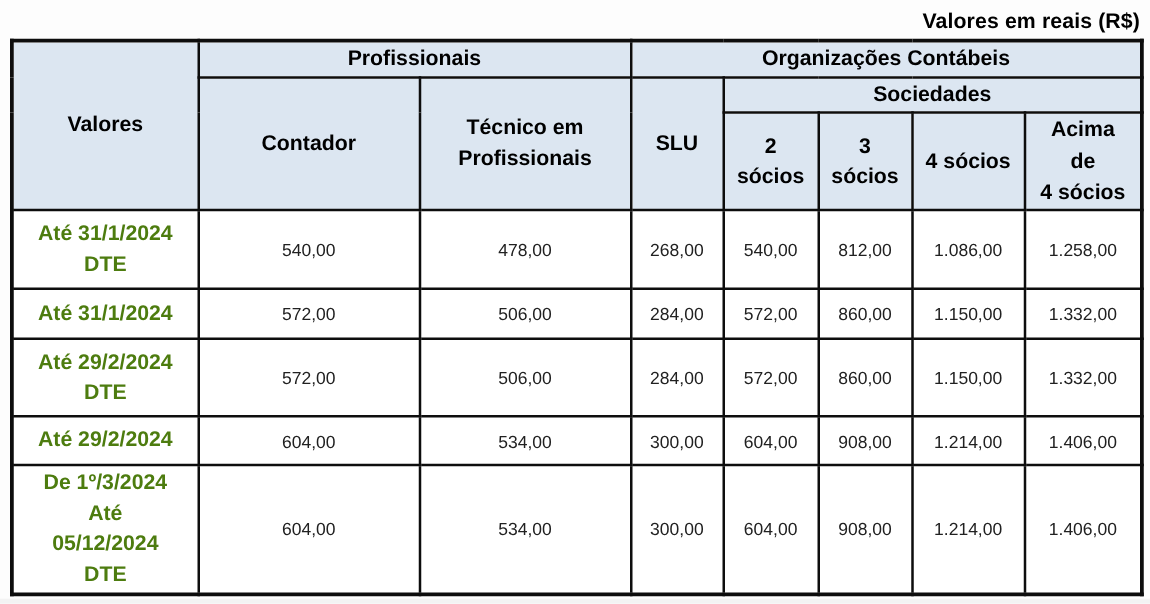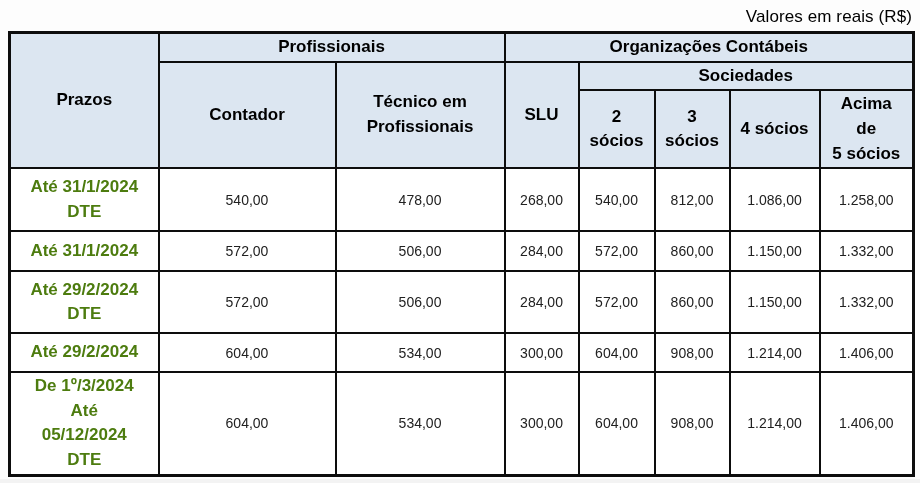--- a/index.html
+++ b/index.html
@@ -16,21 +16,21 @@
     width: 920px;
     height: 483px;
     overflow: hidden;
     background: var(--page-bg);
     font-family: "Liberation Sans", sans-serif;
     color: var(--text);
   }
   .title {
     width: 912px;
     text-align: right;
-    font-weight: normal;
+    font-weight: bold;
     font-size: 17px;
     color: #000;
     padding: 7px 0 4px 0;
     letter-spacing: 0.1px;
   }
   table.values {
     margin-left: 8px;
     width: 904px;
     table-layout: fixed;
     border-collapse: collapse;
@@ -90,40 +90,40 @@
       <col style="width:177px">
       <col style="width:169px">
     <col style="width:74px">
       <col style="width:76px">
       <col style="width:75px">
     <col style="width:90px">
       <col style="width:94px">
   </colgroup>
   <thead>
     <tr class="h1">
-      <th rowspan="3">Prazos</th>
+      <th rowspan="3">Valores</th>
       <th colspan="2">Profissionais</th>
       <th colspan="5">Organizações Contábeis</th>
     </tr>
     <tr class="h2">
       <th rowspan="2">Contador</th>
       <th rowspan="2">Técnico em
 Profissionais</th>
       <th rowspan="2">SLU</th>
       <th colspan="4">Sociedades</th>
     </tr>
     <tr class="h3">
       <th>2
 sócios</th>
       <th>3
 sócios</th>
       <th>4 sócios</th>
       <th>Acima
 de
-5 sócios</th>
+4 sócios</th>
     </tr>
   </thead>
   <tbody>
     <tr class="r-tall">
       <th class="prazo">Até 31/1/2024
 DTE</th>
       <td>540,00</td>
       <td>478,00</td>
       <td>268,00</td>
       <td>540,00</td>

